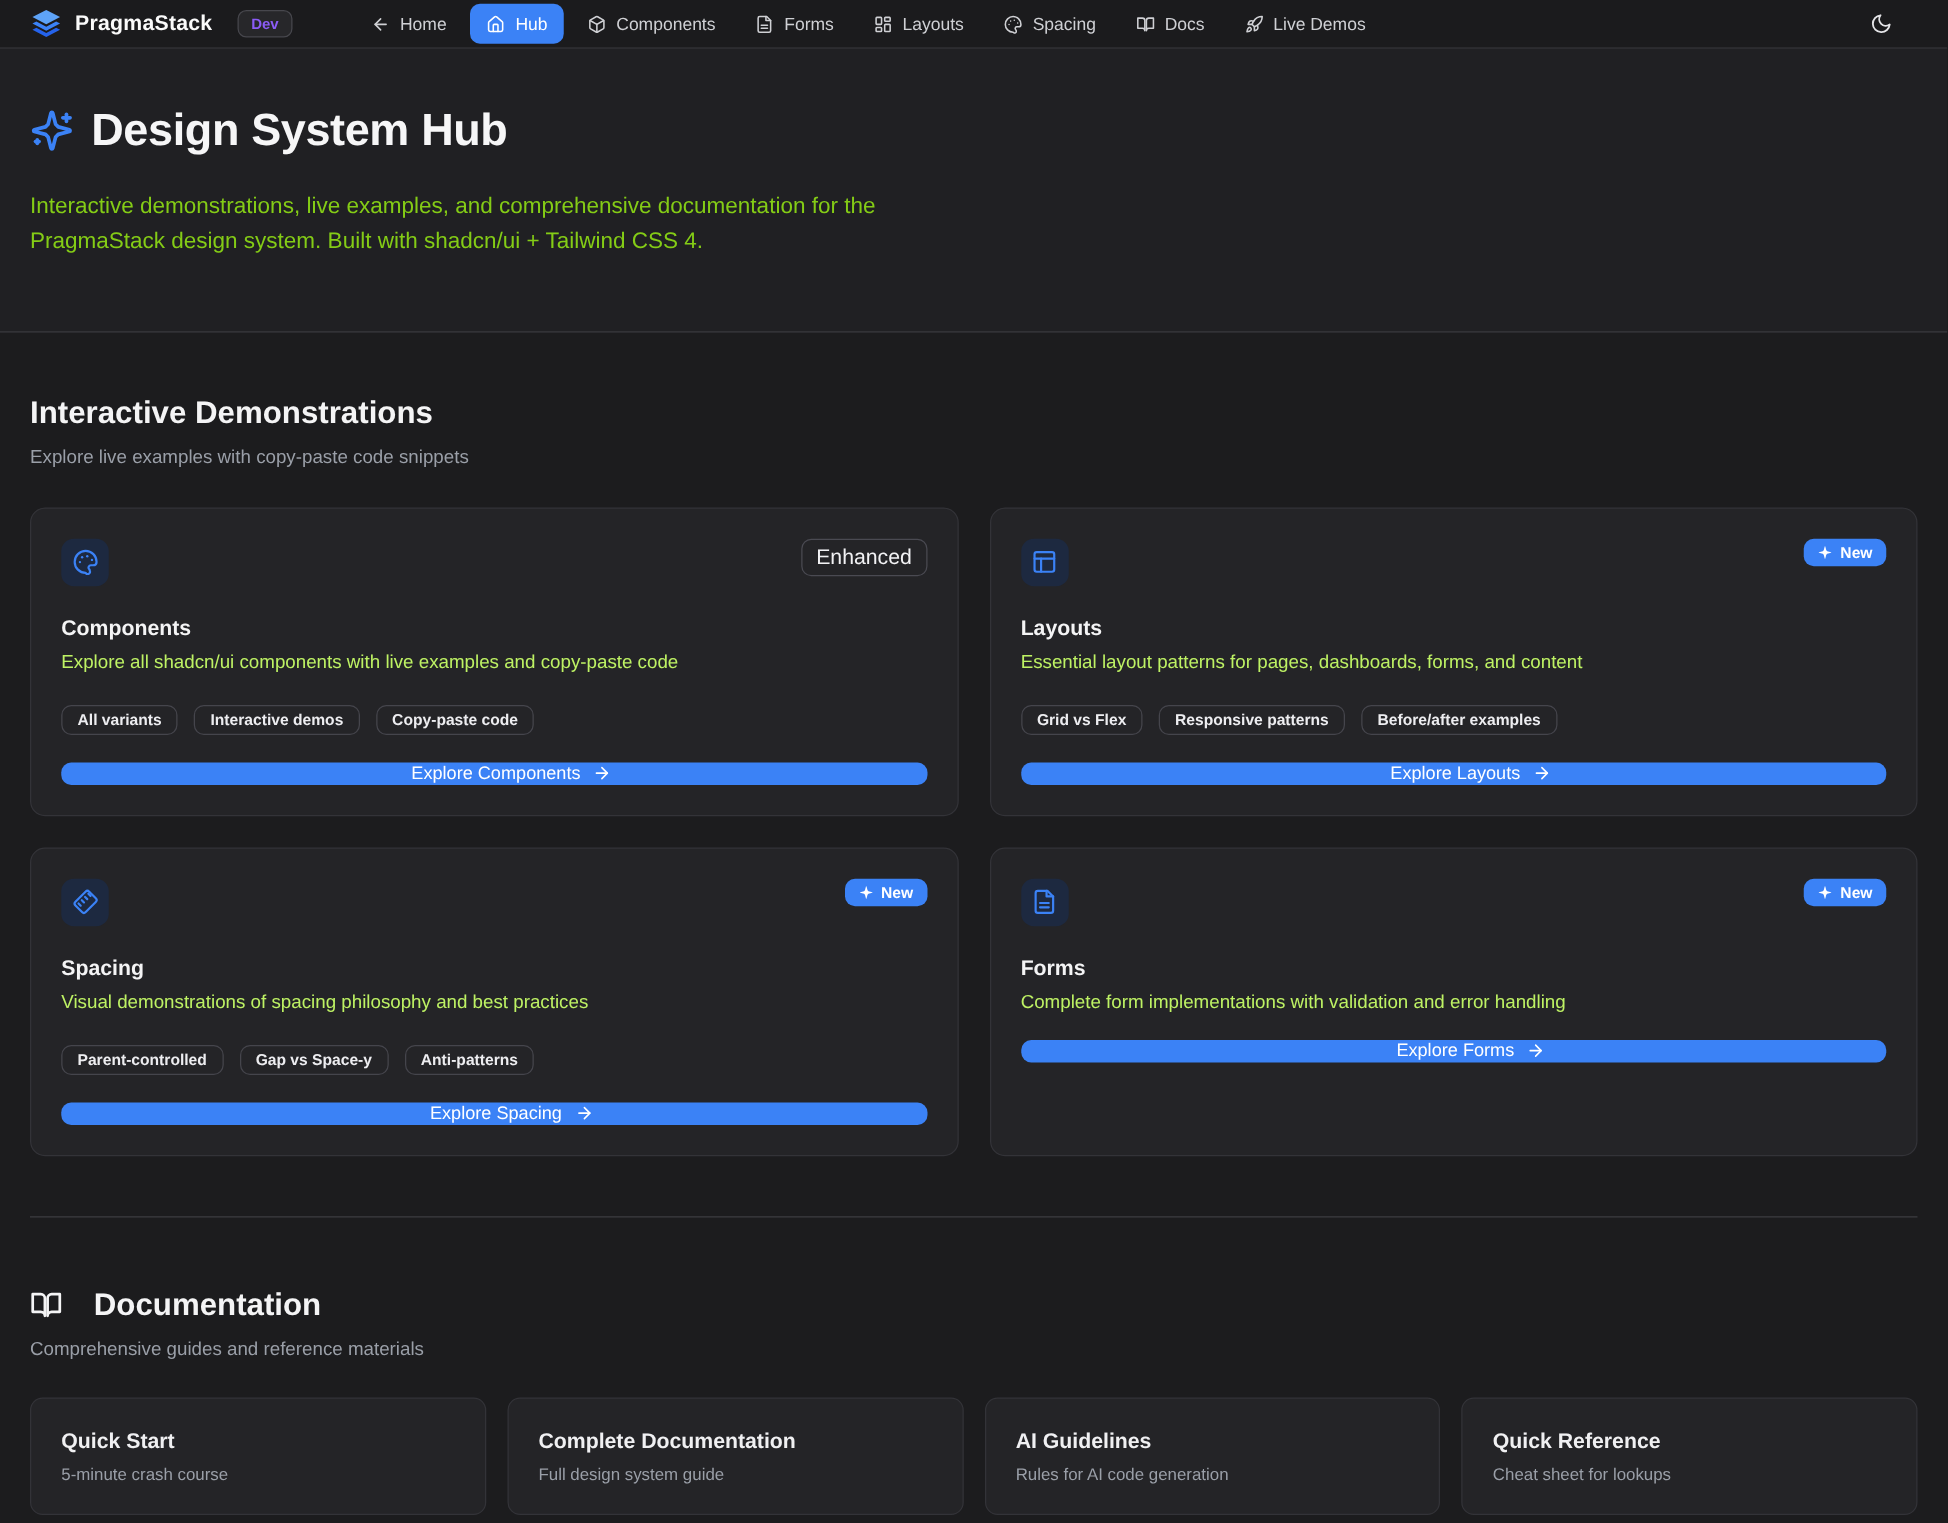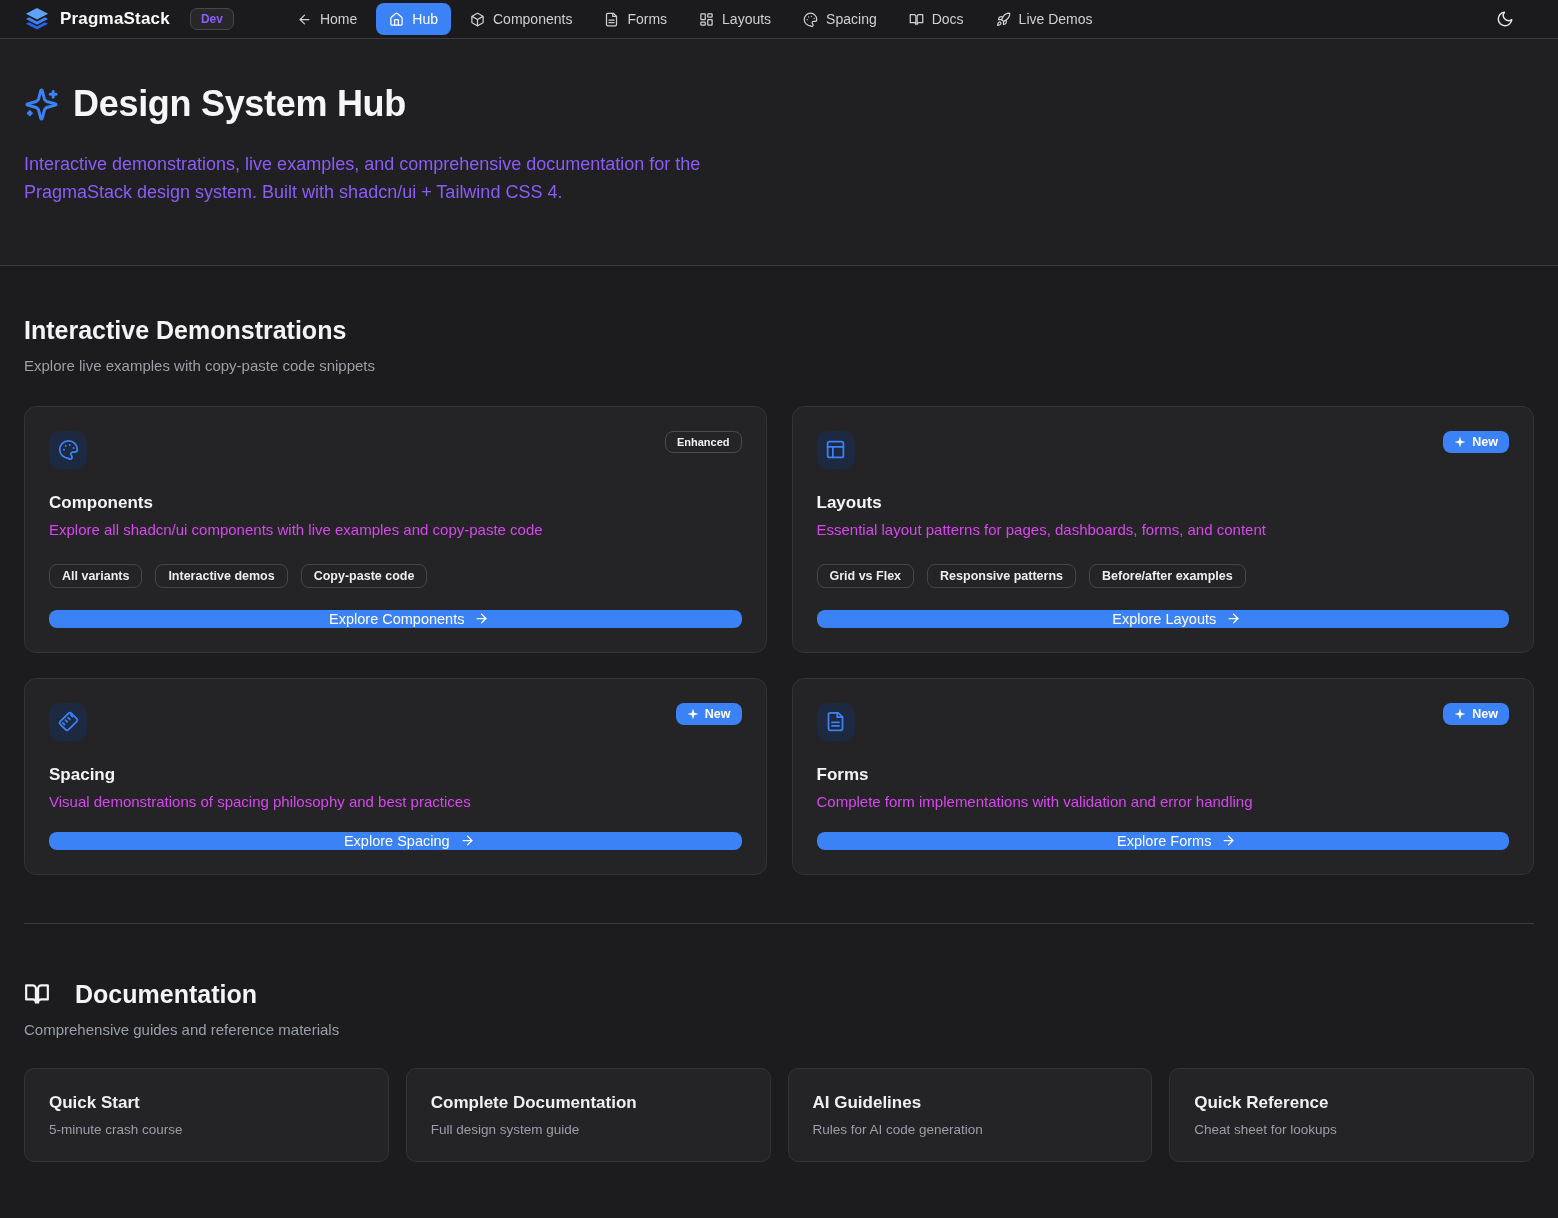--- a/index.html
+++ b/index.html
@@ -40,21 +40,21 @@
 
   
   .hero {
     background: #202023;
     border-bottom: 1px solid #39393e;
     padding: 44px 24px 58px;
   }
   .hero-title-row { display: flex; align-items: center; gap: 14px; }
   .hero-title-row svg { width: 35px; height: 35px; color: #3b82f6; }
   .hero h1 { font-size: 36px; font-weight: 700; letter-spacing: -0.3px; color: #f6f6f7; }
-  .hero-sub { margin-top: 26px; font-size: 18px; line-height: 1.55; color: #8b5cf6; max-width: 748px; }
+  .hero-sub { margin-top: 26px; font-size: 18px; line-height: 1.55; color: #84cc16; max-width: 748px; }
 
   
   .main { padding: 0 24px; }
   .sec-head { margin-top: 50px; }
   .sec-title { font-size: 25px; font-weight: 700; color: #f4f4f5; }
   .sec-title-row { display: flex; align-items: center; gap: 25px; margin-top: 56px; }
   .sec-title-row svg { width: 26px; height: 26px; color: #f4f4f5; }
   .sec-sub { margin-top: 12px; font-size: 15px; color: #9a9fa8; }
 
   .demo-grid {
@@ -68,31 +68,31 @@
     padding: 24px;
   }
   .card-top { display: flex; justify-content: space-between; align-items: flex-start; }
   .icon-box {
     width: 38px; height: 38px; border-radius: 10px;
     background: #1d2940; color: #3b82f6;
     display: flex; align-items: center; justify-content: center;
   }
   .icon-box svg { width: 21px; height: 21px; }
   .badge-outline {
-    font-size: 11px; font-weight: 700; padding: 4px 11px;
+    font-size: 17px; font-weight: 400; padding: 4px 11px;
     border: 1px solid #4a4a52; border-radius: 8px; color: #f2f2f4;
   }
   .badge-primary {
     display: flex; align-items: center; gap: 6px;
     font-size: 12.5px; font-weight: 700; padding: 4px 11px;
     border-radius: 8px; background: #3b82f6; color: #ffffff;
   }
   .badge-primary svg { width: 12px; height: 12px; }
   .card-title { margin-top: 24px; font-size: 17px; font-weight: 700; color: #f4f4f5; }
-  .card-desc { margin-top: 8px; font-size: 15px; color: #d946ef; }
+  .card-desc { margin-top: 8px; font-size: 15px; color: #bef264; }
   .tag-row { margin-top: 26px; display: flex; gap: 13px; flex-wrap: wrap; }
   .tag {
     font-size: 12.5px; font-weight: 700; padding: 4px 12px;
     border: 1px solid #45454c; border-radius: 8px; color: #ededf0;
   }
   .cta {
     margin-top: 22px; width: 100%; height: 18px;
     display: flex; align-items: center; justify-content: center; gap: 10px;
     background: #3b82f6; border: none; border-radius: 8px;
     color: #ffffff; font-size: 14.5px; font-weight: 500;
@@ -332,20 +332,25 @@
           <span>
             <svg viewBox="0 0 24 24" fill="currentColor" width="12" height="12">
                 <path d="M9.94 15.5 8.5 14.06 2.36 12.48a.5.5 0 0 1 0-.96L8.5 9.94 9.94 8.5l1.58-6.14a.5.5 0 0 1 .96 0L14.06 8.5l1.44 1.44 6.14 1.58a.5.5 0 0 1 0 .96l-6.14 1.58-1.44 1.44-1.58 6.14a.5.5 0 0 1-.96 0z"></path>
               </svg>
           </span>
           <span>New</span>
         </span>
       </div>
       <h3 class="card-title">Spacing</h3>
       <p class="card-desc">Visual demonstrations of spacing philosophy and best practices</p>
+      <div class="tag-row">
+        <span class="tag">Parent-controlled</span>
+        <span class="tag">Gap vs Space-y</span>
+        <span class="tag">Anti-patterns</span>
+      </div>
       <button class="cta">
         <span>Explore Spacing</span>
         <span>
           <svg viewBox="0 0 24 24" fill="none" stroke="currentColor" stroke-width="2" stroke-linecap="round" stroke-linejoin="round" width="15" height="15">
               <path d="M5 12h14"></path>
               <path d="m12 5 7 7-7 7"></path>
             </svg>
         </span>
       </button>
     </div>

